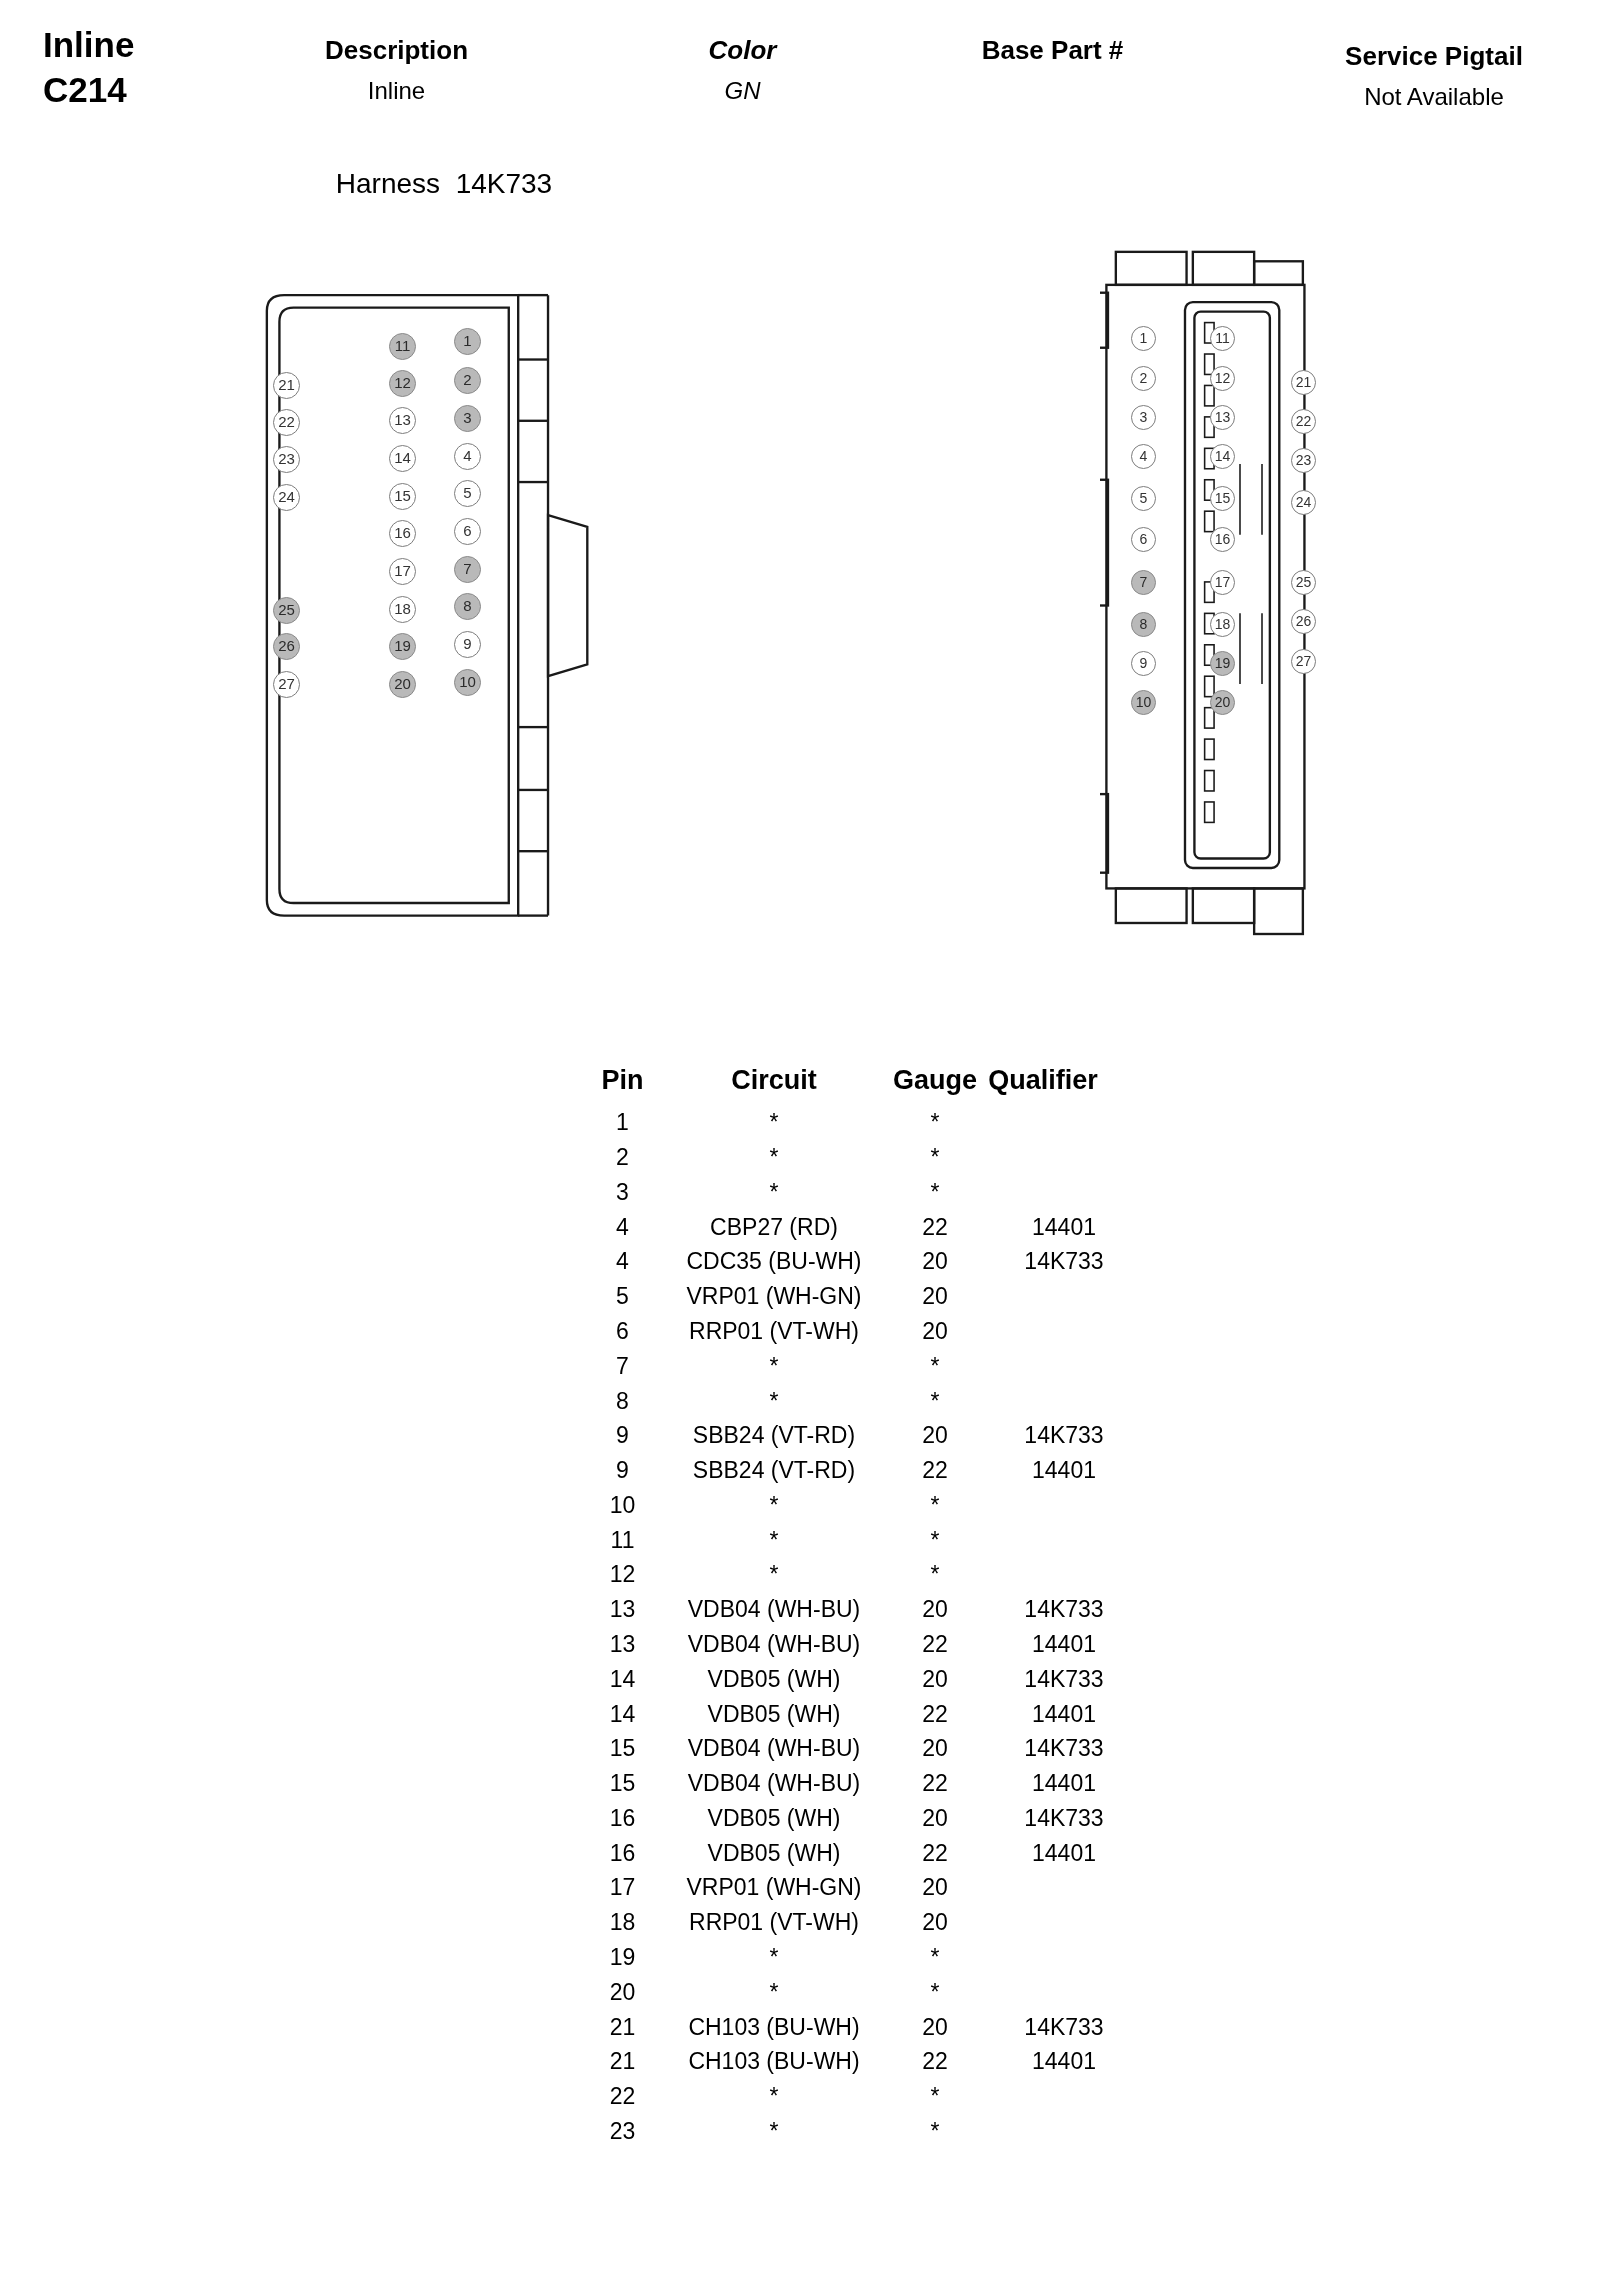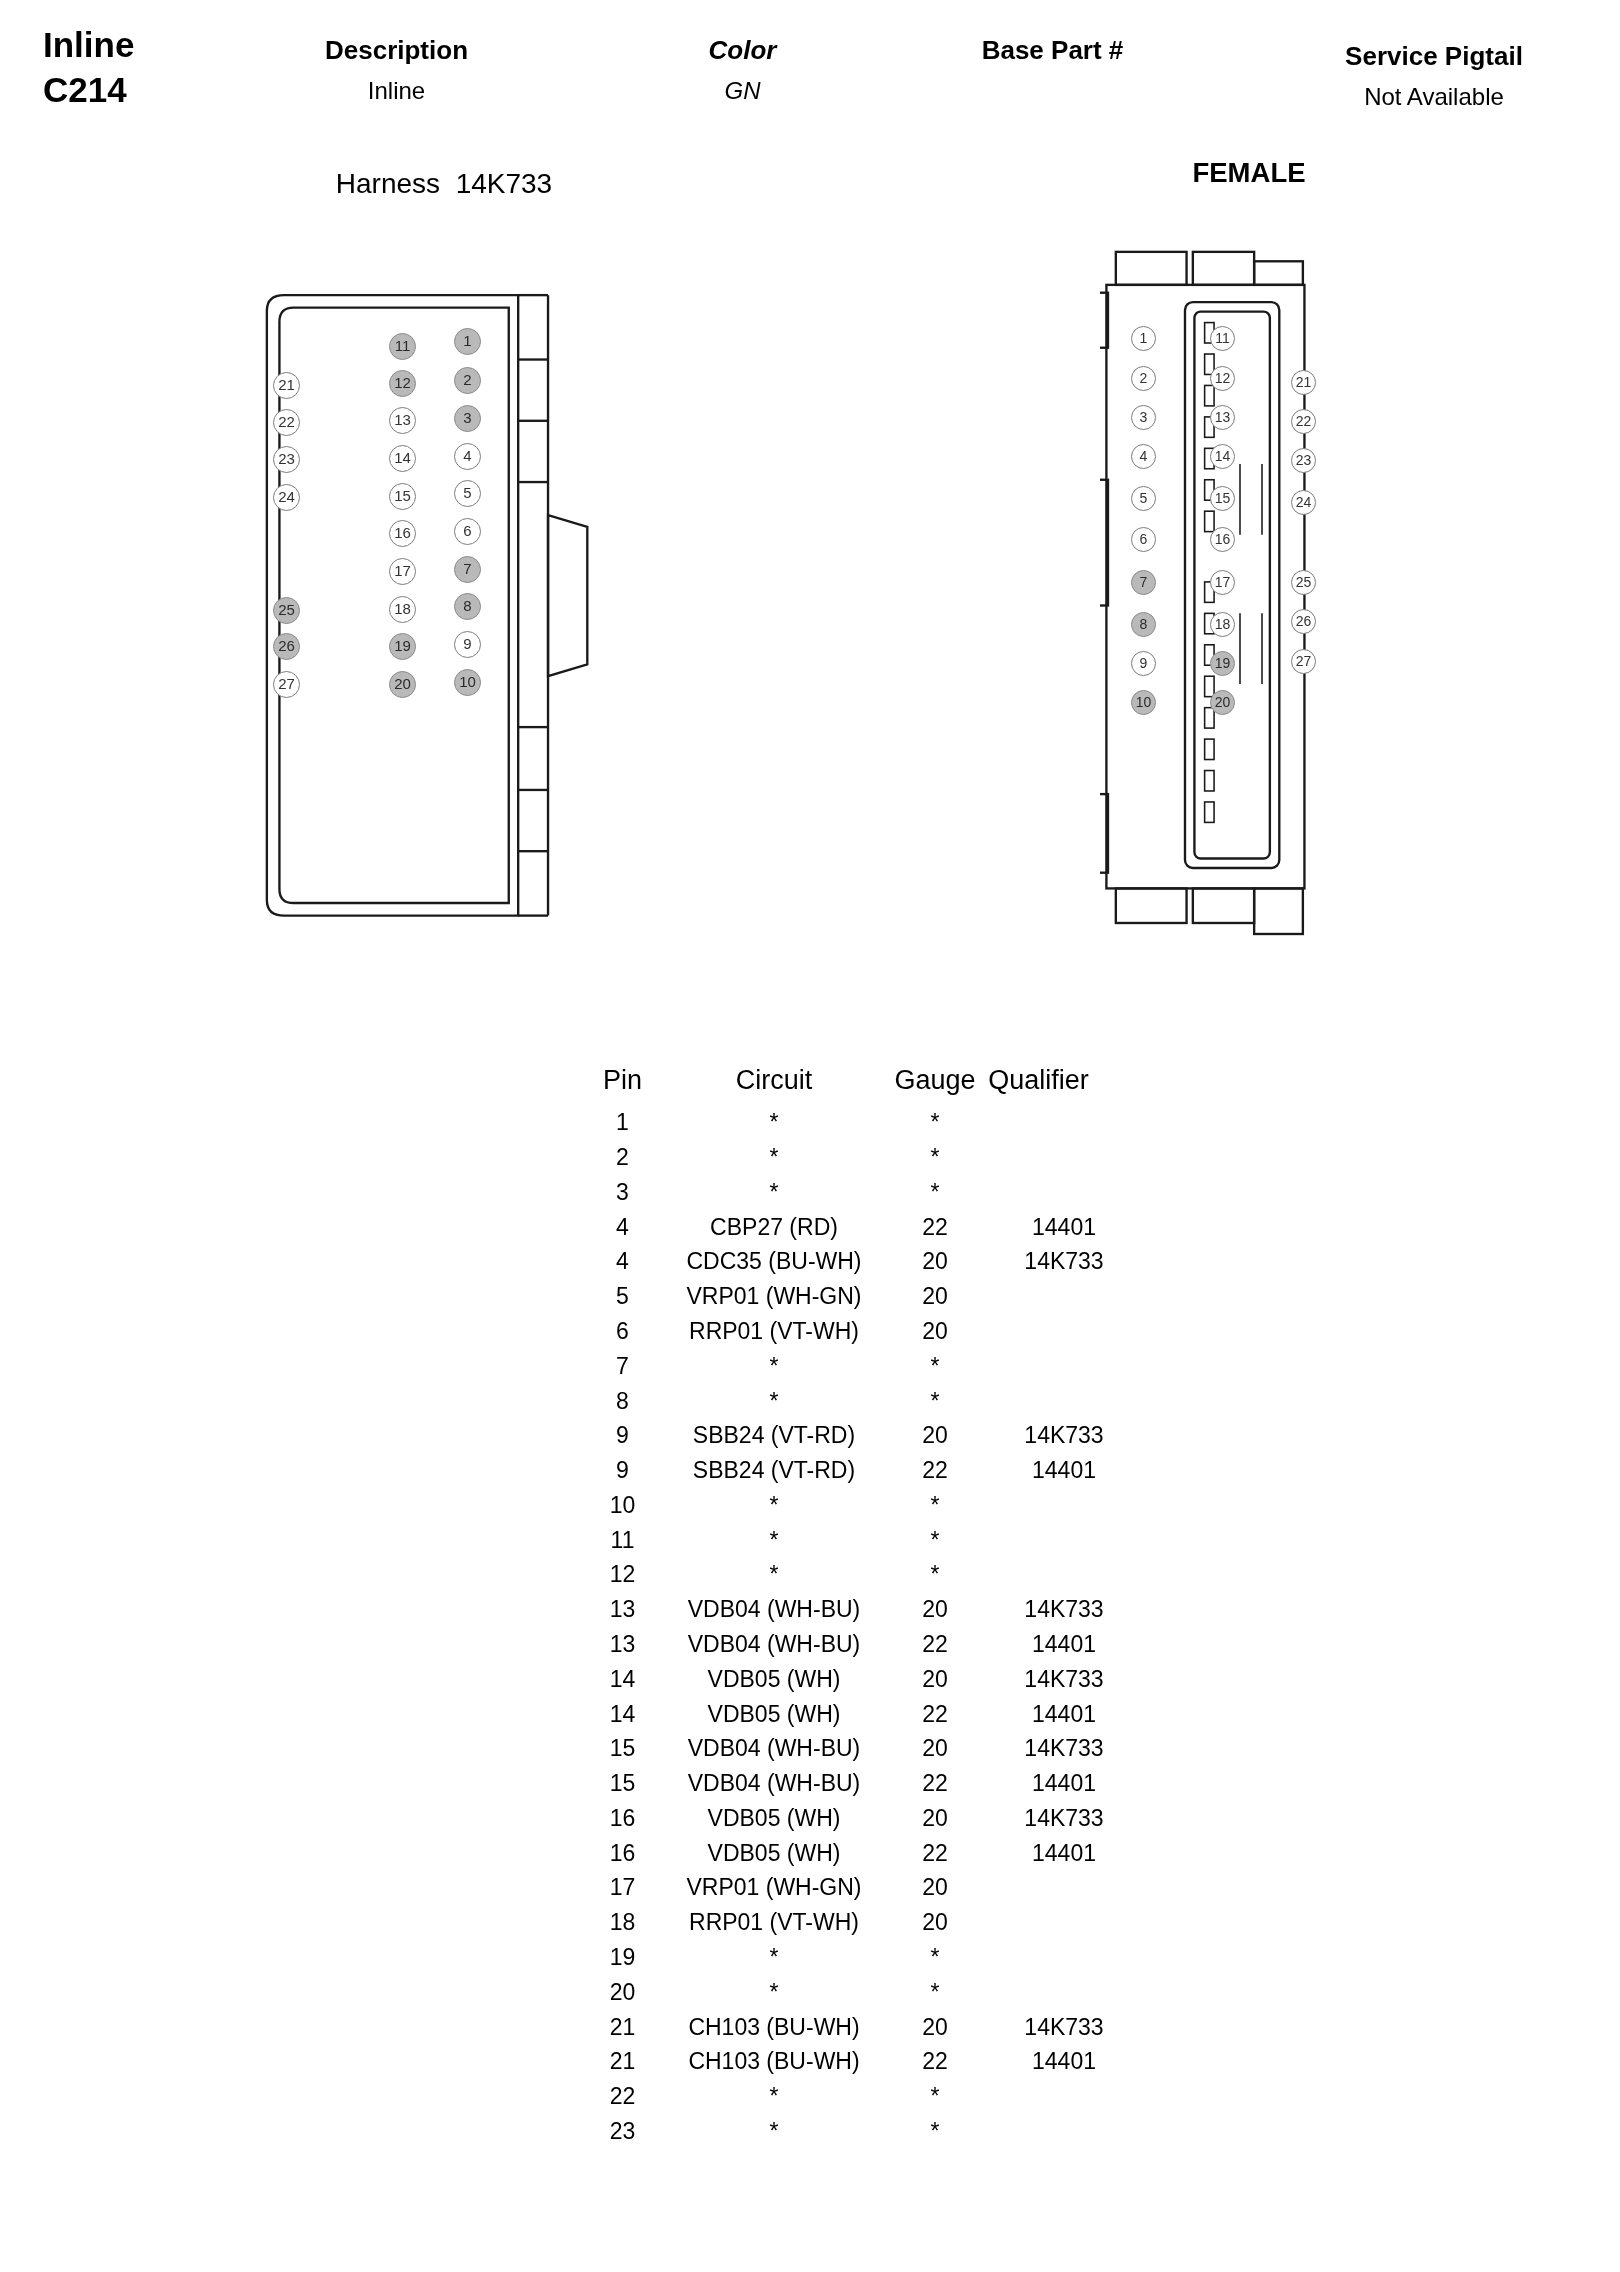--- a/index.html
+++ b/index.html
@@ -114,21 +114,21 @@
   
   #pin-table {
     position: absolute;
     left: 585px;
     top: 1064px;
     width: 550px;
     border-collapse: collapse;
   }
   #pin-table th {
     font-size: 27px;
-    font-weight: normal;
+    font-weight: bold;
     padding-bottom: 9.4px;
     white-space: nowrap;
   }
   #pin-table td {
     font-size: 23px;
     font-weight: normal;
     padding: 3.9px 0;
     white-space: nowrap;
   }
   .col-pin { width: 75px; text-align: center; }
@@ -216,21 +216,20 @@
       <div class="pin filled" style="left: 14px; top: 346px;">26</div>
       <div class="pin filled" style="left: 130px; top: 346px;">19</div>
       <div class="pin" style="left: 195px; top: 344px;">9</div>
       <div class="pin" style="left: 14px; top: 384px;">27</div>
       <div class="pin filled" style="left: 130px; top: 384px;">20</div>
       <div class="pin filled" style="left: 195px; top: 382px;">10</div>
     </div>
 </div>
 
 <div class="conn-title" id="female-title">
-  <div class="ct-gender">FEMALE</div>
 </div>
 
 <div class="drawing" id="female-drawing">
   <svg width="291" height="723" viewBox="0 0 370 920">
     <g fill="none" stroke="#1a1a1a" stroke-width="3">
 
       <rect x="20" y="10" width="90" height="42"></rect>
       <rect x="118" y="10" width="78" height="42"></rect>
       <rect x="196" y="22" width="62" height="30"></rect>
 

